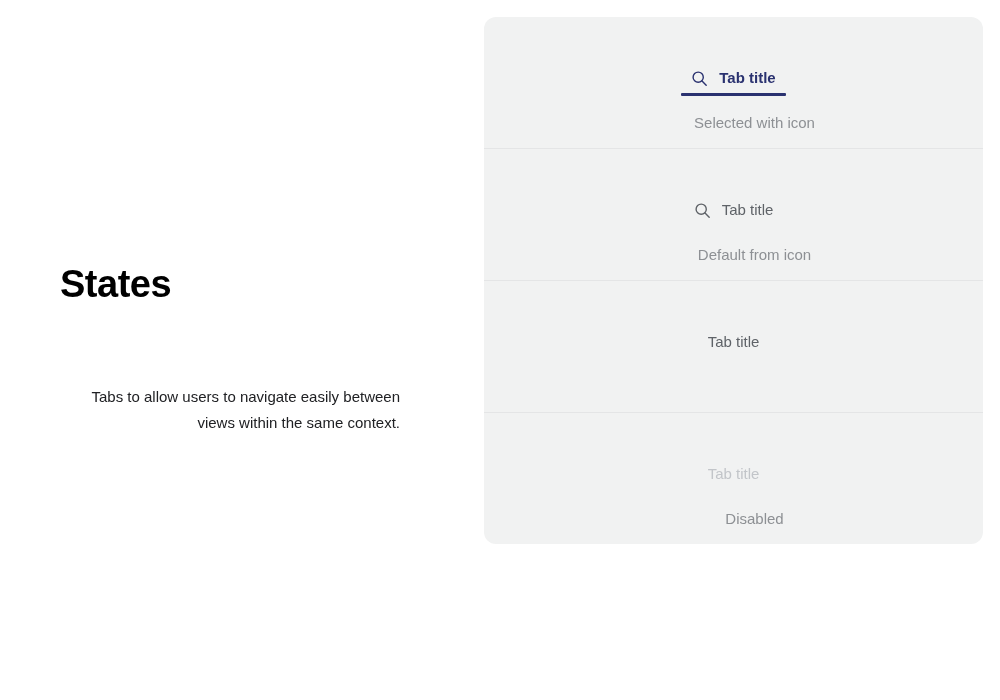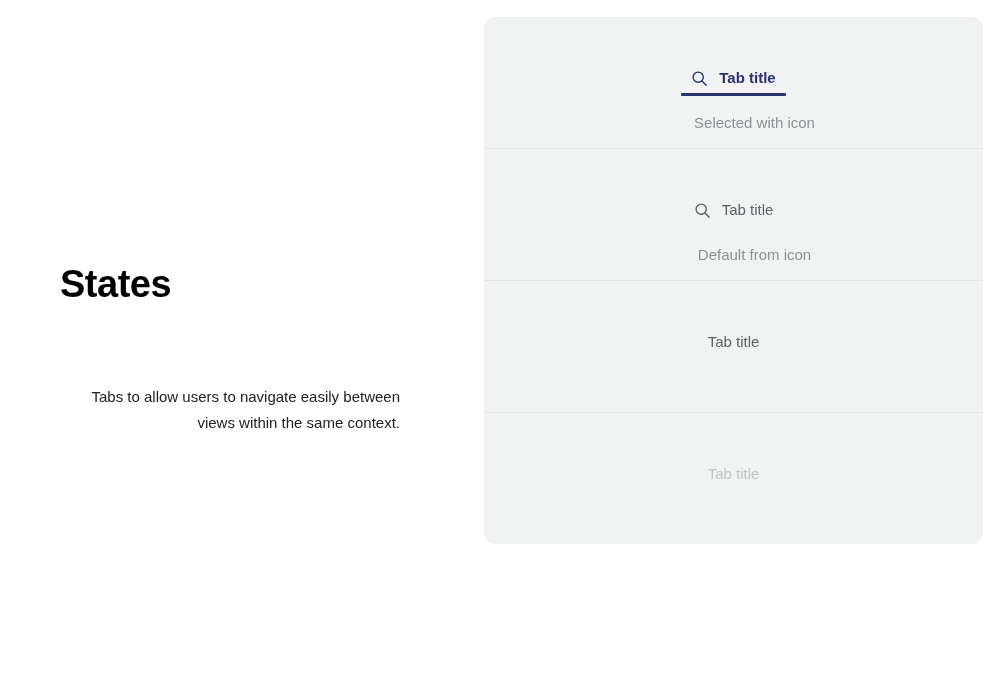--- a/index.html
+++ b/index.html
@@ -185,15 +185,16 @@
   <div class="state-row">
     <div class="tab is-default">
       <span class="tab-label">Tab title</span>
     </div>
   </div>
 
   <div class="state-row">
     <div class="tab is-disabled">
       <span class="tab-label">Tab title</span>
     </div>
+    <div class="state-caption">Disabled</div>
   </div>
 
 </div>
 
 </body></html>

